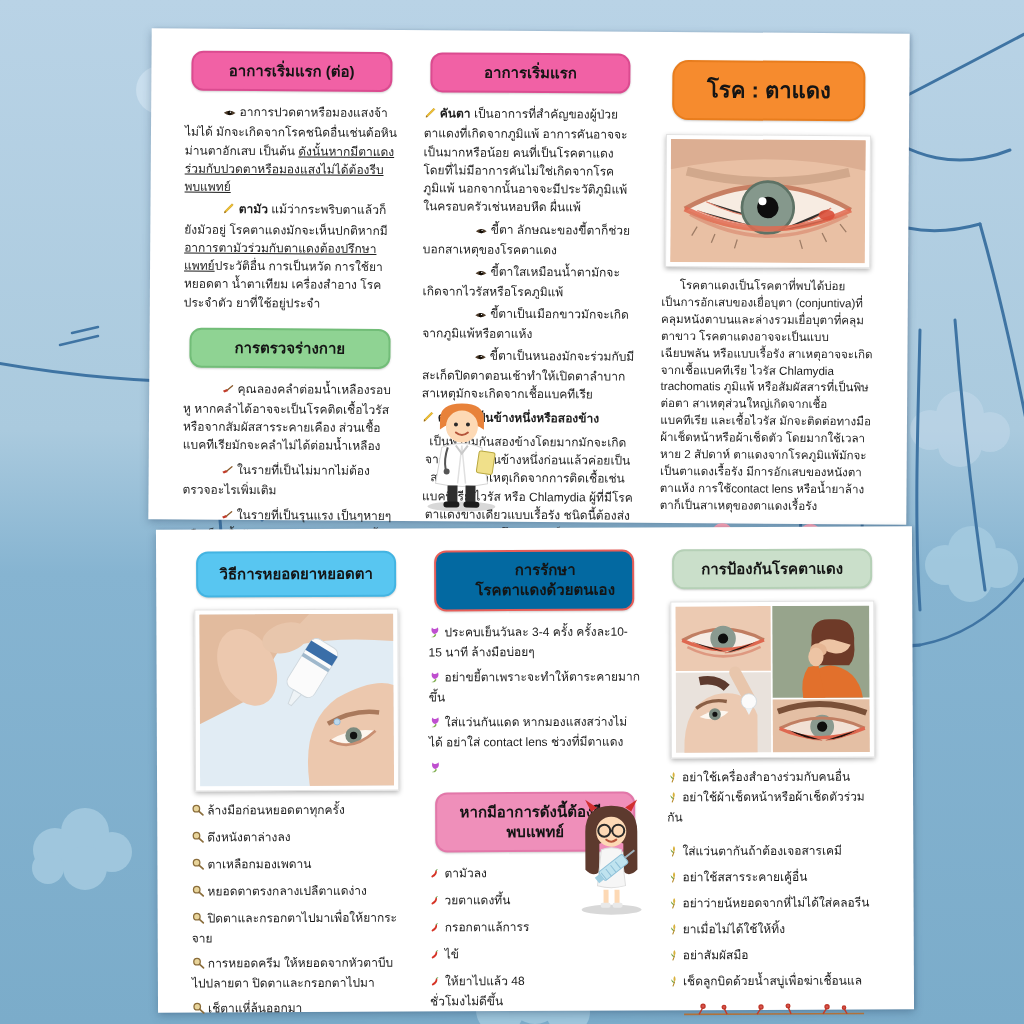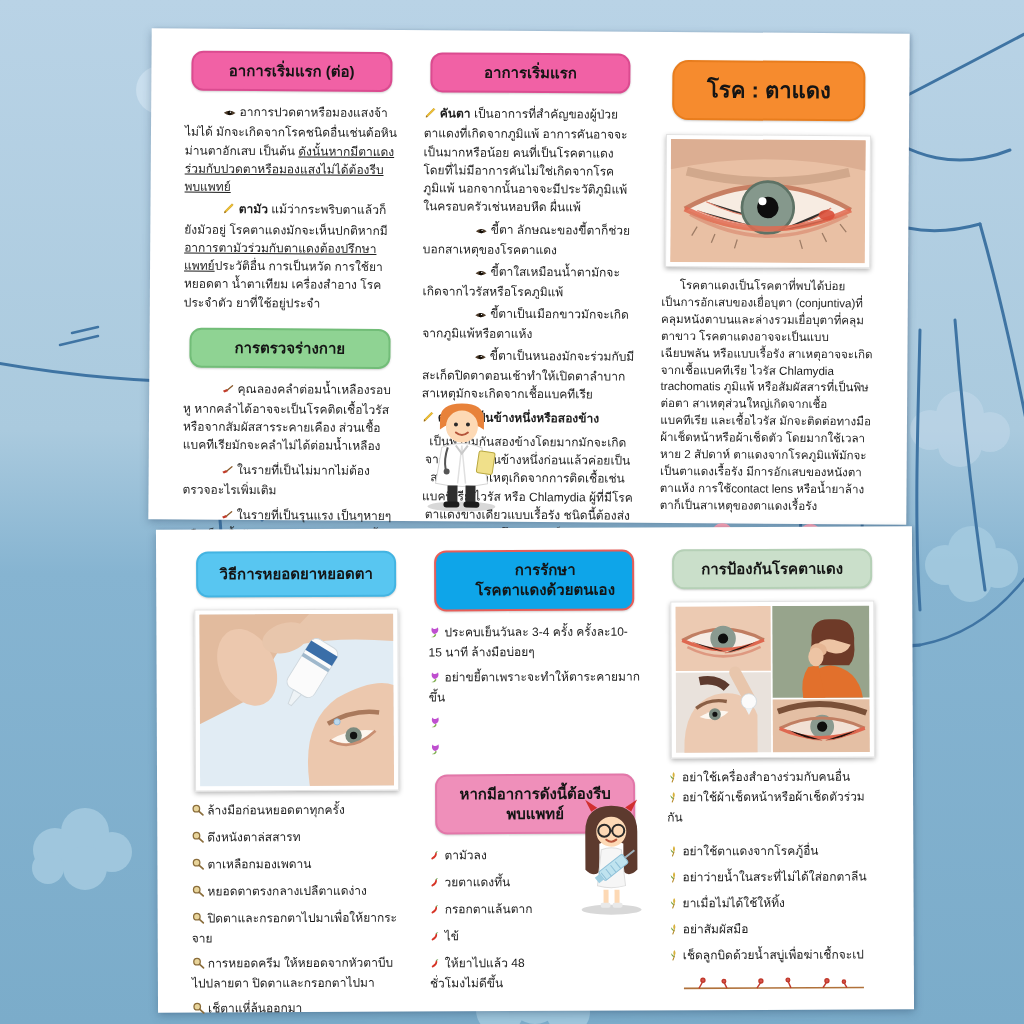--- a/index.html
+++ b/index.html
@@ -20,21 +20,21 @@
   
   .hdr{
     border-radius:12px;text-align:center;font-weight:bold;color:#141414;
     padding:8px 6px;margin:0 6px 12px 6px;font-size:15px;line-height:1.35;
     box-shadow:0 1px 2px rgba(0,0,0,.18);
   }
   .hdr-pink{background:#f161a5;border:2px solid #db4b90;}
   .hdr-green{background:#8fd393;border:2px solid #72bd78;}
   .hdr-orange{background:#f68b2e;border:2px solid #e87d1e;font-size:22px;padding:13px 6px;border-radius:16px;margin:6px 10px 14px 10px;}
   .hdr-blue{background:#58c6f1;border:2px solid #43b4e2;padding:11px 6px;}
-  .hdr-red{background:#0ea5e9;border:2px solid #e85d58;padding-left:28px;}
+  .hdr-red{background:#0369a1;border:2px solid #e85d58;padding-left:28px;}
   .hdr-lightpink{background:#ef8fba;border:2px solid #e277a9;}
   .hdr-palegreen{background:#cadfca;border:2px solid #b5d0b6;}
   
   .txt{font-size:12px;line-height:1.52;color:#1c1c1c;margin:0 0 4px 0;}
   .indent{text-indent:1.6em;}
   .u{text-decoration:underline;}
   .b{font-weight:bold;}
   .center{text-align:center;}
   .ic{display:inline-block;vertical-align:-2px;margin-right:3px;}
   
@@ -325,21 +325,21 @@
       <div class="ls">
 
           <p class="li"><span class="ic"><svg width="13" height="13" viewBox="0 0 20 20">
                 <circle cx="8" cy="8" r="5" fill="#e8d49a" stroke="#8a6d3b" stroke-width="2"></circle>
                 <line x1="12" y1="12" x2="18" y2="17.5" stroke="#8a6d3b" stroke-width="2.6" stroke-linecap="round"></line>
               </svg></span><span>ล้างมือก่อนหยอดตาทุกครั้ง</span></p>
 
           <p class="li"><span class="ic"><svg width="13" height="13" viewBox="0 0 20 20">
                 <circle cx="8" cy="8" r="5" fill="#e8d49a" stroke="#8a6d3b" stroke-width="2"></circle>
                 <line x1="12" y1="12" x2="18" y2="17.5" stroke="#8a6d3b" stroke-width="2.6" stroke-linecap="round"></line>
-              </svg></span><span>ดึงหนังตาล่สสารท</span></p>
+              </svg></span><span>ดึงหนังตาล่างลง</span></p>
 
           <p class="li"><span class="ic"><svg width="13" height="13" viewBox="0 0 20 20">
                 <circle cx="8" cy="8" r="5" fill="#e8d49a" stroke="#8a6d3b" stroke-width="2"></circle>
                 <line x1="12" y1="12" x2="18" y2="17.5" stroke="#8a6d3b" stroke-width="2.6" stroke-linecap="round"></line>
               </svg></span><span>ตาเหลือกมองเพดาน</span></p>
 
           <p class="li"><span class="ic"><svg width="13" height="13" viewBox="0 0 20 20">
                 <circle cx="8" cy="8" r="5" fill="#e8d49a" stroke="#8a6d3b" stroke-width="2"></circle>
                 <line x1="12" y1="12" x2="18" y2="17.5" stroke="#8a6d3b" stroke-width="2.6" stroke-linecap="round"></line>
               </svg></span><span>หยอดตาตรงกลางเปลืตาแดง่าง</span></p>
@@ -376,21 +376,21 @@
               </svg></span><span>ประคบเย็นวันละ 3-4 ครั้ง ครั้งละ10-15 นาที ล้างมือบ่อยๆ</span></p>
 
           <p class="li"><span class="ic"><svg width="13" height="13" viewBox="0 0 20 20">
                 <path d="M5.5 3 C3.5 8 5.5 12 10 13 C14.5 12 16.5 8 14.5 3 C12.5 6.2 7.5 6.2 5.5 3 Z" fill="#bf4fcf"></path>
                 <path d="M10 13 C9 16 7 17.6 4.2 17.8 C7.4 19 11.2 17.6 12.2 13.8 Z" fill="#7fae4f"></path>
               </svg></span><span>อย่าขยี้ตาเพราะจะทำให้ตาระคายมากขึ้น</span></p>
 
           <p class="li"><span class="ic"><svg width="13" height="13" viewBox="0 0 20 20">
                 <path d="M5.5 3 C3.5 8 5.5 12 10 13 C14.5 12 16.5 8 14.5 3 C12.5 6.2 7.5 6.2 5.5 3 Z" fill="#bf4fcf"></path>
                 <path d="M10 13 C9 16 7 17.6 4.2 17.8 C7.4 19 11.2 17.6 12.2 13.8 Z" fill="#7fae4f"></path>
-              </svg></span></p>
+              </svg></span><span>ใส่แว่นกันแดด หากมองแสงสว่างไม่ได้ อย่าใส่ contact lens ช่วงที่มีตาแดง</span></p>
 
           <p class="li"><span class="ic"><svg width="13" height="13" viewBox="0 0 20 20">
                 <path d="M5.5 3 C3.5 8 5.5 12 10 13 C14.5 12 16.5 8 14.5 3 C12.5 6.2 7.5 6.2 5.5 3 Z" fill="#bf4fcf"></path>
                 <path d="M10 13 C9 16 7 17.6 4.2 17.8 C7.4 19 11.2 17.6 12.2 13.8 Z" fill="#7fae4f"></path>
               </svg></span></p>
         </div>
       <div class="hdr hdr-lightpink" style="margin-top:14px">
         <div>หากมีอาการดังนี้ต้องรีบ</div>
         <div>พบแพทย์</div>
       </div>
@@ -402,21 +402,21 @@
               </svg></span><span>ตามัวลง</span></p>
 
           <p class="li"><span class="ic"><svg width="12" height="13" viewBox="0 0 20 20">
                 <path d="M12 6 C13.5 10 10.5 15.5 5 17.4 C3.2 17.8 2.6 15.8 3.8 14.6 C7.8 12.4 9.8 9.6 10 6 Z" fill="#d63426"></path>
                 <path d="M10 6 q1.2 -2.6 4.4 -2.6 q-2.2 1.8 -2.4 3.4 Z" fill="#5d9b43"></path>
               </svg></span><span>วยตาแดงทึ้น</span></p>
 
           <p class="li"><span class="ic"><svg width="12" height="13" viewBox="0 0 20 20">
                 <path d="M12 6 C13.5 10 10.5 15.5 5 17.4 C3.2 17.8 2.6 15.8 3.8 14.6 C7.8 12.4 9.8 9.6 10 6 Z" fill="#d63426"></path>
                 <path d="M10 6 q1.2 -2.6 4.4 -2.6 q-2.2 1.8 -2.4 3.4 Z" fill="#5d9b43"></path>
-              </svg></span><span>กรอกตาแล้นตาก</span></p>
+              </svg></span><span>กรอกตาแล้การร</span></p>
 
           <p class="li"><span class="ic"><svg width="12" height="13" viewBox="0 0 20 20">
                 <path d="M12 6 C13.5 10 10.5 15.5 5 17.4 C3.2 17.8 2.6 15.8 3.8 14.6 C7.8 12.4 9.8 9.6 10 6 Z" fill="#d63426"></path>
                 <path d="M10 6 q1.2 -2.6 4.4 -2.6 q-2.2 1.8 -2.4 3.4 Z" fill="#5d9b43"></path>
               </svg></span><span>ไข้</span></p>
 
           <p class="li"><span class="ic"><svg width="12" height="13" viewBox="0 0 20 20">
                 <path d="M12 6 C13.5 10 10.5 15.5 5 17.4 C3.2 17.8 2.6 15.8 3.8 14.6 C7.8 12.4 9.8 9.6 10 6 Z" fill="#d63426"></path>
                 <path d="M10 6 q1.2 -2.6 4.4 -2.6 q-2.2 1.8 -2.4 3.4 Z" fill="#5d9b43"></path>
               </svg></span><span>ให้ยาไปแล้ว 48 ชั่วโมงไม่ดีขึ้น</span></p>
@@ -513,50 +513,55 @@
                 <path d="M11 12 L8.5 18.5" stroke="#b58b2a" stroke-width="1.8" stroke-linecap="round"></path>
               </svg></span><span>อย่าใช้เครื่องสำอางร่วมกับคนอื่น</span></p>
 
           <p class="li" style="margin-bottom:16px"><span class="ic"><svg width="12" height="13" viewBox="0 0 20 20">
                 <path d="M11 2 C8.6 5.4 8.6 9 11 12 C13.4 9 13.4 5.4 11 2 Z" fill="#d8b13c"></path>
                 <path d="M5.5 7 C5.5 11 8 13.6 11 13.8 L11 12 C8.8 11 7 9.4 5.5 7 Z" fill="#7aa545"></path>
                 <path d="M11 12 L8.5 18.5" stroke="#b58b2a" stroke-width="1.8" stroke-linecap="round"></path>
               </svg></span><span>อย่าใช้ผ้าเช็ดหน้าหรือผ้าเช็ดตัวร่วมกัน</span></p>
 
 
-
           <p class="li" style="margin-bottom:6px"><span class="ic"><svg width="12" height="13" viewBox="0 0 20 20">
                 <path d="M11 2 C8.6 5.4 8.6 9 11 12 C13.4 9 13.4 5.4 11 2 Z" fill="#d8b13c"></path>
                 <path d="M5.5 7 C5.5 11 8 13.6 11 13.8 L11 12 C8.8 11 7 9.4 5.5 7 Z" fill="#7aa545"></path>
                 <path d="M11 12 L8.5 18.5" stroke="#b58b2a" stroke-width="1.8" stroke-linecap="round"></path>
-              </svg></span><span>อย่าใช้ตาแดงจากโรคภู้อื่น</span></p>
+              </svg></span><span>ใส่แว่นตากันถ้าต้องเจอสารเคมี</span></p>
 
           <p class="li" style="margin-bottom:6px"><span class="ic"><svg width="12" height="13" viewBox="0 0 20 20">
                 <path d="M11 2 C8.6 5.4 8.6 9 11 12 C13.4 9 13.4 5.4 11 2 Z" fill="#d8b13c"></path>
                 <path d="M5.5 7 C5.5 11 8 13.6 11 13.8 L11 12 C8.8 11 7 9.4 5.5 7 Z" fill="#7aa545"></path>
                 <path d="M11 12 L8.5 18.5" stroke="#b58b2a" stroke-width="1.8" stroke-linecap="round"></path>
-              </svg></span><span>อย่าว่ายน้ำในสระที่ไม่ได้ใส่อกตาลีน</span></p>
+              </svg></span><span>อย่าใช้สสารระคายเคู้อื่น</span></p>
 
           <p class="li" style="margin-bottom:6px"><span class="ic"><svg width="12" height="13" viewBox="0 0 20 20">
                 <path d="M11 2 C8.6 5.4 8.6 9 11 12 C13.4 9 13.4 5.4 11 2 Z" fill="#d8b13c"></path>
                 <path d="M5.5 7 C5.5 11 8 13.6 11 13.8 L11 12 C8.8 11 7 9.4 5.5 7 Z" fill="#7aa545"></path>
                 <path d="M11 12 L8.5 18.5" stroke="#b58b2a" stroke-width="1.8" stroke-linecap="round"></path>
+              </svg></span><span>อย่าว่ายน้หยอดจากหี่ไม่ได้ใส่คลอรีน</span></p>
+
+          <p class="li" style="margin-bottom:6px"><span class="ic"><svg width="12" height="13" viewBox="0 0 20 20">
+                <path d="M11 2 C8.6 5.4 8.6 9 11 12 C13.4 9 13.4 5.4 11 2 Z" fill="#d8b13c"></path>
+                <path d="M5.5 7 C5.5 11 8 13.6 11 13.8 L11 12 C8.8 11 7 9.4 5.5 7 Z" fill="#7aa545"></path>
+                <path d="M11 12 L8.5 18.5" stroke="#b58b2a" stroke-width="1.8" stroke-linecap="round"></path>
               </svg></span><span>ยาเมื่อไม่ได้ใช้ให้ทิ้ง</span></p>
 
           <p class="li" style="margin-bottom:6px"><span class="ic"><svg width="12" height="13" viewBox="0 0 20 20">
                 <path d="M11 2 C8.6 5.4 8.6 9 11 12 C13.4 9 13.4 5.4 11 2 Z" fill="#d8b13c"></path>
                 <path d="M5.5 7 C5.5 11 8 13.6 11 13.8 L11 12 C8.8 11 7 9.4 5.5 7 Z" fill="#7aa545"></path>
                 <path d="M11 12 L8.5 18.5" stroke="#b58b2a" stroke-width="1.8" stroke-linecap="round"></path>
               </svg></span><span>อย่าสัมผัสมือ</span></p>
 
           <p class="li" style="margin-bottom:6px"><span class="ic"><svg width="12" height="13" viewBox="0 0 20 20">
                 <path d="M11 2 C8.6 5.4 8.6 9 11 12 C13.4 9 13.4 5.4 11 2 Z" fill="#d8b13c"></path>
                 <path d="M5.5 7 C5.5 11 8 13.6 11 13.8 L11 12 C8.8 11 7 9.4 5.5 7 Z" fill="#7aa545"></path>
                 <path d="M11 12 L8.5 18.5" stroke="#b58b2a" stroke-width="1.8" stroke-linecap="round"></path>
-              </svg></span><span>เช็ดลูกบิดด้วยน้ำสบู่เพื่อฆ่าเชื้กจะเป</span></p>
+              </svg></span><span>เช็ดลูกบิดด้วยน้ำสบู่เพื่อฆ่าเชื้อนแล</span></p>
         </div>
       <div class="divider">
         <svg width="190" height="26" viewBox="0 0 190 26">
           <path d="M5 16 H185" stroke="#b0713a" stroke-width="1.6"></path>
           <g stroke="#c0392b" stroke-width="1.4" fill="#d9534f">
             <path d="M20 16 l4 -7"></path>
               <circle cx="24" cy="8" r="2"></circle>
             <path d="M48 16 l-3 -6"></path>
               <circle cx="45" cy="9" r="1.8"></circle>
             <path d="M78 16 l4 -6"></path>

